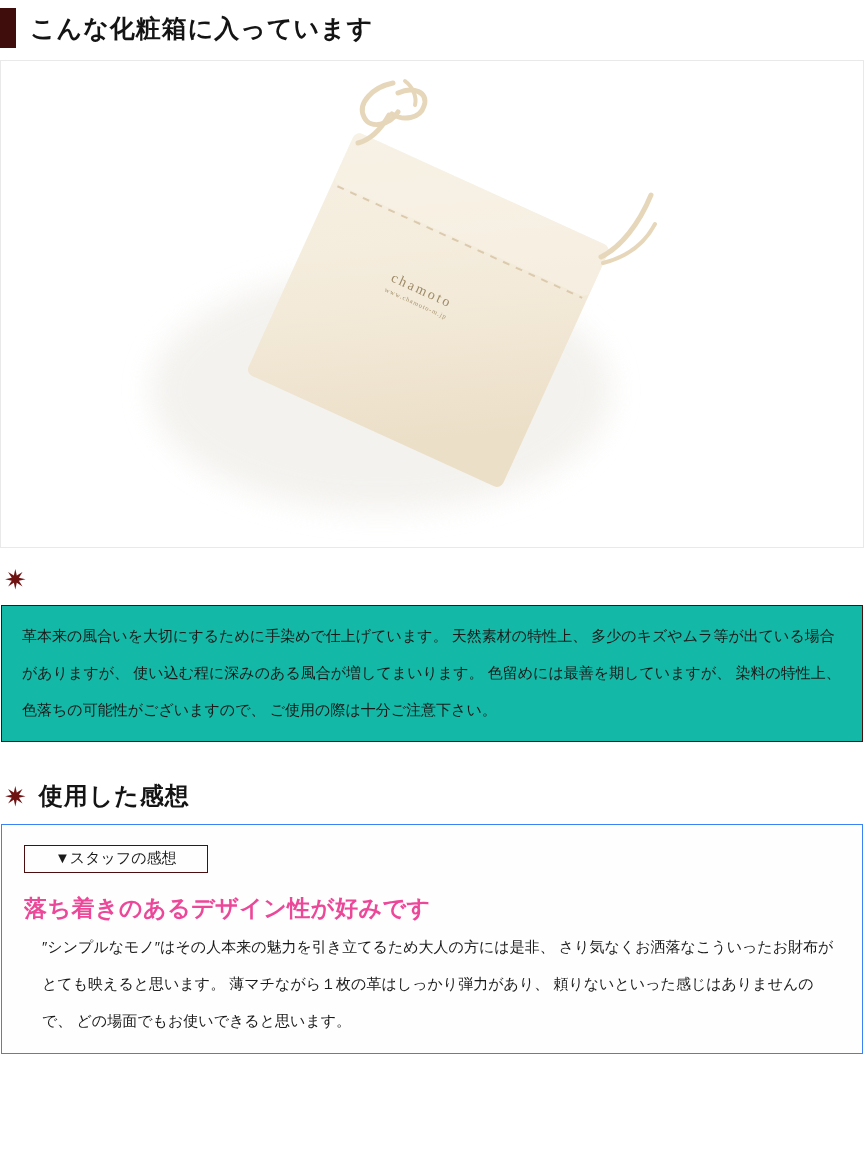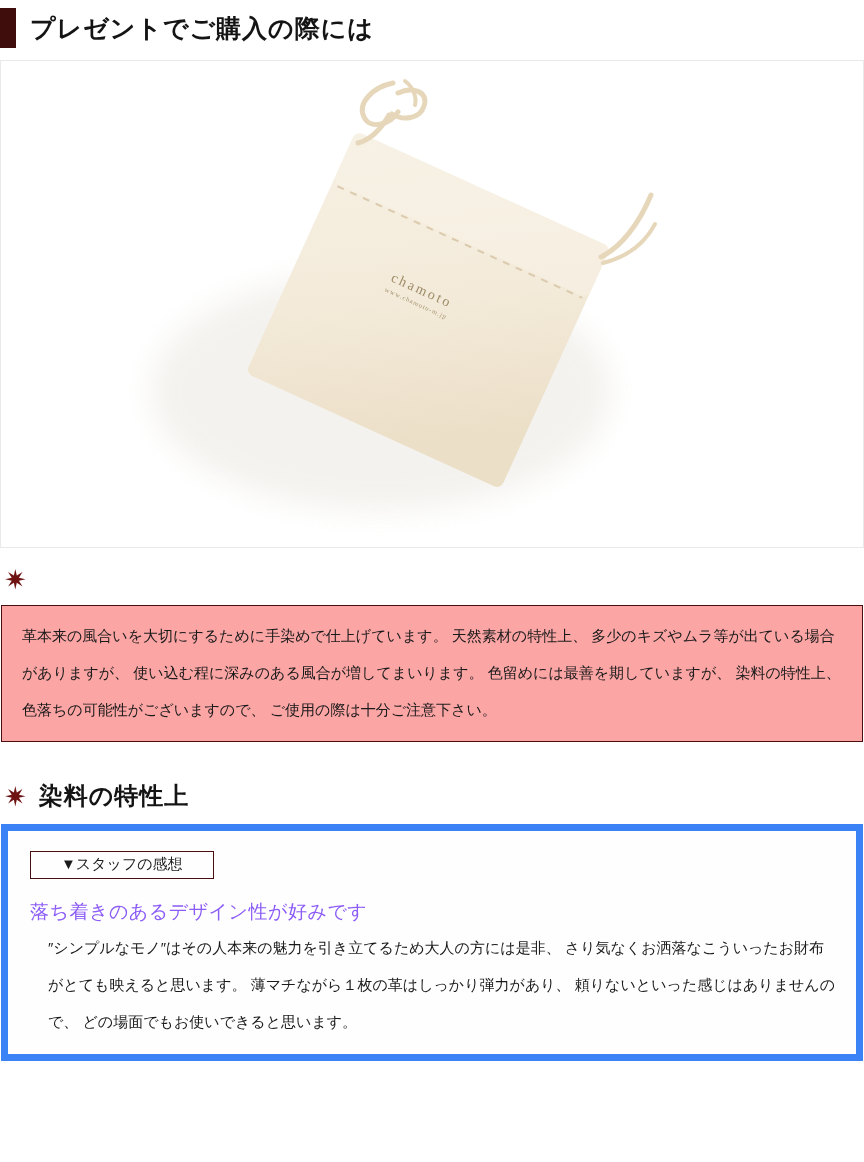--- a/index.html
+++ b/index.html
@@ -50,58 +50,58 @@
     margin:0 12px 0 4px;
   }
   .sec-head .sec-title{
     font-family:"Liberation Serif","DejaVu Serif",serif;
     font-weight:bold;font-size:24px;letter-spacing:1px;color:#141414;
   }
   .sec-head.second{margin-top:38px;}
 
   
   .maroon-box{
-    border:1px solid #4a0e0e;background:#fca5a5;
+    border:1px solid #4a0e0e;background:#14b8a6;
     margin:8px 1px;
     padding:11px 20px 13px 20px;
   }
   .maroon-box .box-text{
     font-size:15px;line-height:37px;color:#1a1a1a;
   }
 
   .review-box{
-    border:7px solid #3b82f6;background:#fffefe;
+    border:1px solid #3b82f6;background:#fffefe;
     margin:0 1px;
     padding:20px 20px 14px 20px;
   }
   .staff-label{
     display:inline-block;
     border:1px solid #4a0e0e;
     font-family:"Liberation Serif","DejaVu Serif",serif;
     font-size:15px;color:#1a1a1a;
     padding:3px 30px 4px 30px;
     margin-left:2px;
   }
   .review-title{
-    font-size:19px;font-weight:normal;color:#8b5cf6;
+    font-size:23px;font-weight:bold;color:#ec4899;
     margin:20px 0 4px 2px;letter-spacing:0.5px;
   }
   .review-body{
     font-size:15px;line-height:37px;color:#1a1a1a;
     margin-left:20px;
   }
 </style>
 </head>
 <body>
 
 <div class="page">
 
   <div class="h1-row">
     <div class="h1-bar"></div>
-    <div class="h1-text">プレゼントでご購入の際には</div>
+    <div class="h1-text">こんな化粧箱に入っています</div>
   </div>
 
   <div class="photo-box">
     <svg width="862" height="486" viewBox="0 0 862 486">
       <defs>
         <linearGradient id="bagGrad" x1="0" y1="0" x2="0.6" y2="1">
           <stop offset="0" stop-color="#f7f1e4"></stop>
           <stop offset="0.55" stop-color="#f3ead9"></stop>
           <stop offset="1" stop-color="#ecdfc8"></stop>
         </linearGradient>
@@ -139,21 +139,21 @@
 
   <div class="sec-head">
     <span class="star">✷</span>
   </div>
   <div class="maroon-box">
     <div class="box-text">革本来の風合いを大切にするために手染めで仕上げています。 天然素材の特性上、 多少のキズやムラ等が出ている場合がありますが、 使い込む程に深みのある風合が増してまいります。 色留めには最善を期していますが、 染料の特性上、 色落ちの可能性がございますので、 ご使用の際は十分ご注意下さい。</div>
   </div>
 
   <div class="sec-head second">
     <span class="star">✷</span>
-    <span class="sec-title">染料の特性上</span>
+    <span class="sec-title">使用した感想</span>
   </div>
   <div class="review-box">
     <div class="staff-label">▼スタッフの感想</div>
     <div class="review-title">落ち着きのあるデザイン性が好みです</div>
     <div class="review-body">″シンプルなモノ″はその人本来の魅力を引き立てるため大人の方には是非、 さり気なくお洒落なこういったお財布がとても映えると思います。 薄マチながら１枚の革はしっかり弾力があり、 頼りないといった感じはありませんので、 どの場面でもお使いできると思います。</div>
   </div>
 
 </div>
 
 </body></html>

